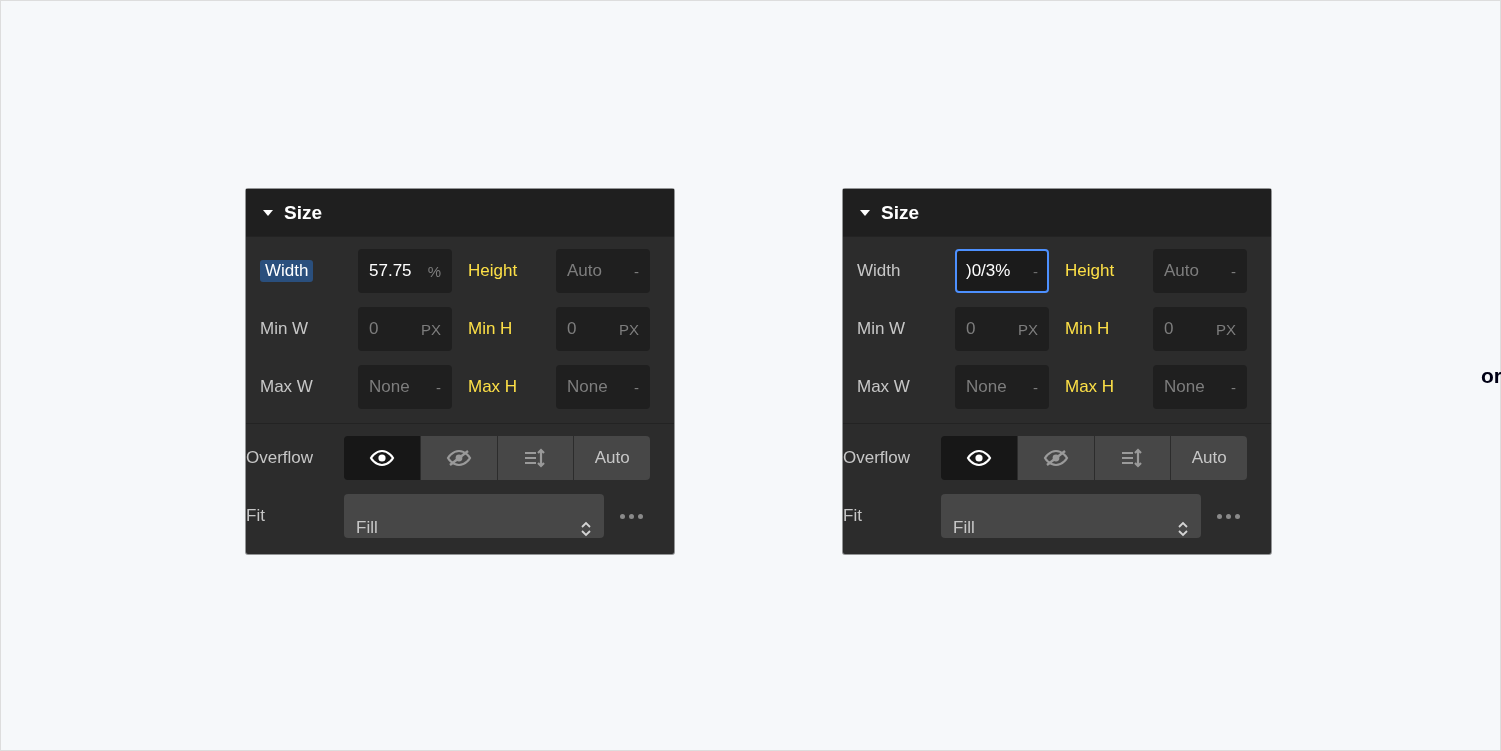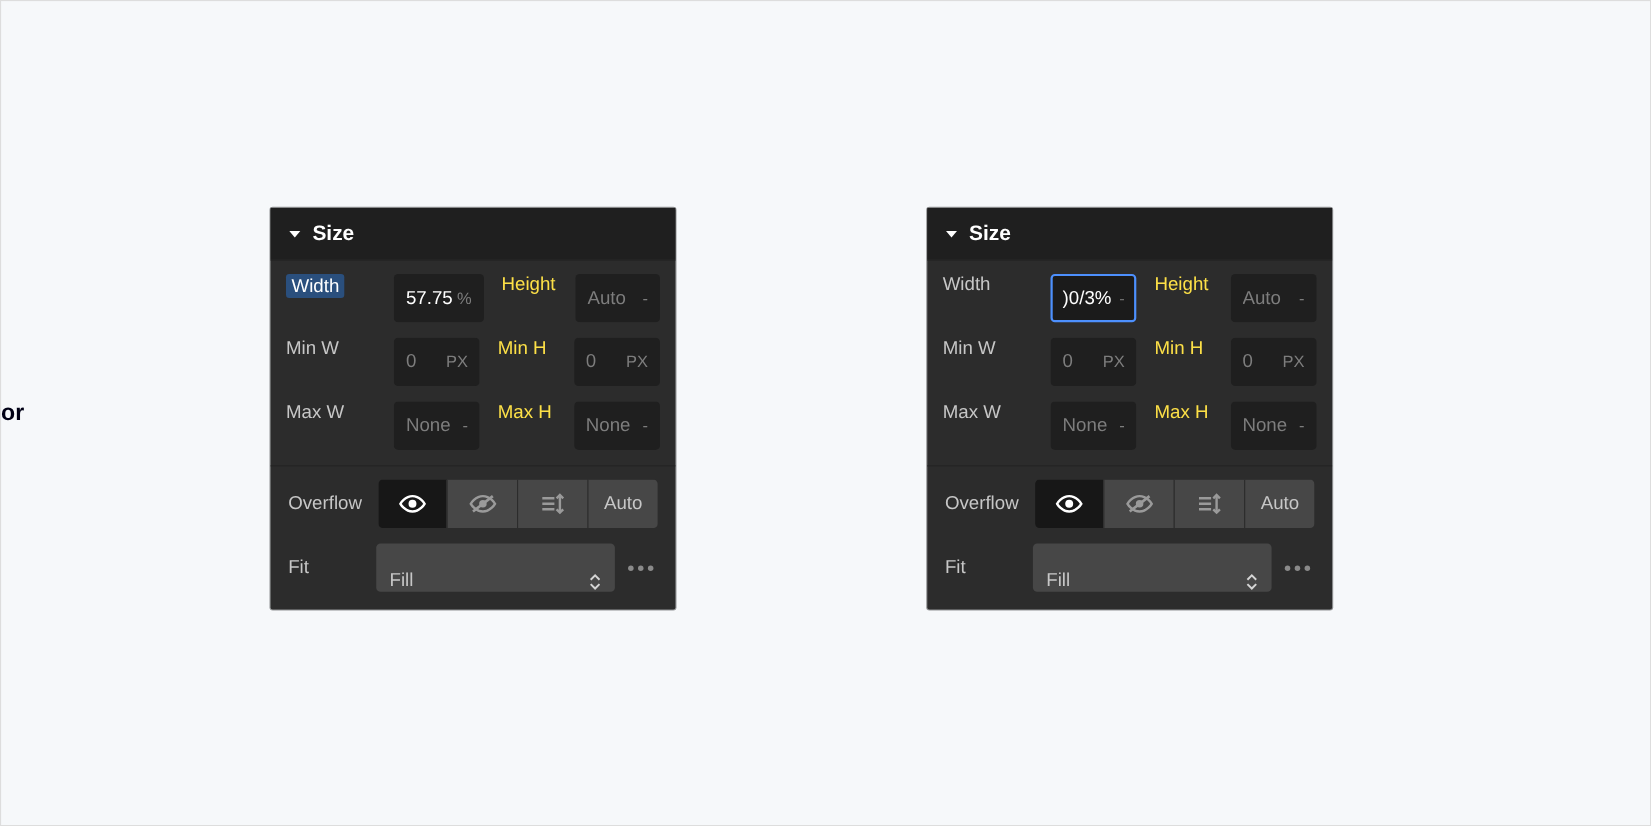--- a/index.html
+++ b/index.html
@@ -1,37 +1,37 @@
 <!DOCTYPE html>
 <html><head>
 <meta charset="utf-8">
 <style>
 html,body{margin:0;padding:0;width:1501px;height:751px;background:#f6f8fa;font-family:-apple-system,BlinkMacSystemFont,"Segoe UI",Arial,sans-serif;position:relative}
 .stage{width:1499px;height:749px;border:1px solid #ddd;background:#f6f8fa;position:relative}
-.panel{position:absolute;width:368px;background:#2c2c2c;border-radius:2px;box-shadow:0 0 0 1px rgba(0,0,0,.4);color:#d4d4d4;font-size:17px}
+.panel{position:absolute;width:428px;background:#2c2c2c;border-radius:2px;box-shadow:0 0 0 1px rgba(0,0,0,.4);color:#d4d4d4;font-size:17px}
 .panel.left{left:245px;top:188px}
 .panel.right{left:842px;top:188px}
-.or-text{position:absolute;top:363px;left:0;width:1501px;text-align:left;font-size:21px;font-weight:700;color:#000015}
+.or-text{position:absolute;top:363px;left:0;width:1501px;text-align:right;font-size:21px;font-weight:700;color:#000015}
 .header{height:47px;display:flex;align-items:center;padding:0 16px;background:#1f1f1f}
 .header-caret{margin-right:10px}
 .header-caret svg{display:block}
 .header-title{color:#fff;font-weight:600;font-size:19px}
 .rows{padding:12px 14px 4px 14px;border-top:1px solid #232323}
-.row{display:flex;align-items:flex-start;height:44px;margin-bottom:14px}
+.row{display:flex;align-items:center;height:44px;margin-bottom:14px}
 .row:last-child{margin-bottom:10px}
 .cell-label{width:98px;color:#c7c7c7}
 .cell-label.hl{background:#2a4f7d;color:#fff;border-radius:3px;padding:1px 5px;width:auto;margin-right:0}
 .label-pad{flex:0 0 98px;display:flex}
 .cell-label2{width:104px;color:#fde047;padding-left:16px;box-sizing:border-box}
 .inputbox{width:94px;height:44px;background:#1f1f1f;border-radius:4px;display:flex;align-items:center;padding:0 10px;box-sizing:border-box;border:1px solid transparent}
 .inputbox.focused{border:2px solid #4d90fe;background:#1b1b1b;padding:16px 9px}
 .inputbox .val{flex:1;color:#fff;font-size:17px;white-space:nowrap;overflow:hidden}
 .inputbox.dim .val{color:#7d7d7d}
 .inputbox .unit{color:#7d7d7d;font-size:15px;margin-left:4px}
-.section2{border-top:1px solid #232323;padding:12px 16px}
+.section2{border-top:1px solid #232323;padding:12px 0}
 .orow{display:flex;align-items:center;height:44px;margin-bottom:14px}
 .orow:last-child{margin-bottom:4px}
 .olabel{width:98px;color:#c7c7c7}
 .seg{display:flex;width:306px;border-radius:4px;overflow:hidden}
 .segbtn{flex:1;height:44px;display:flex;align-items:center;justify-content:center;border-left:1px solid #2c2c2c}
 .segbtn:first-child{border-left:none}
 .segbtn.dark{background:#171717}
 .segbtn.light{background:#474747}
 .segbtn .txt{color:#c7c7c7}
 .segbtn svg{display:block}

